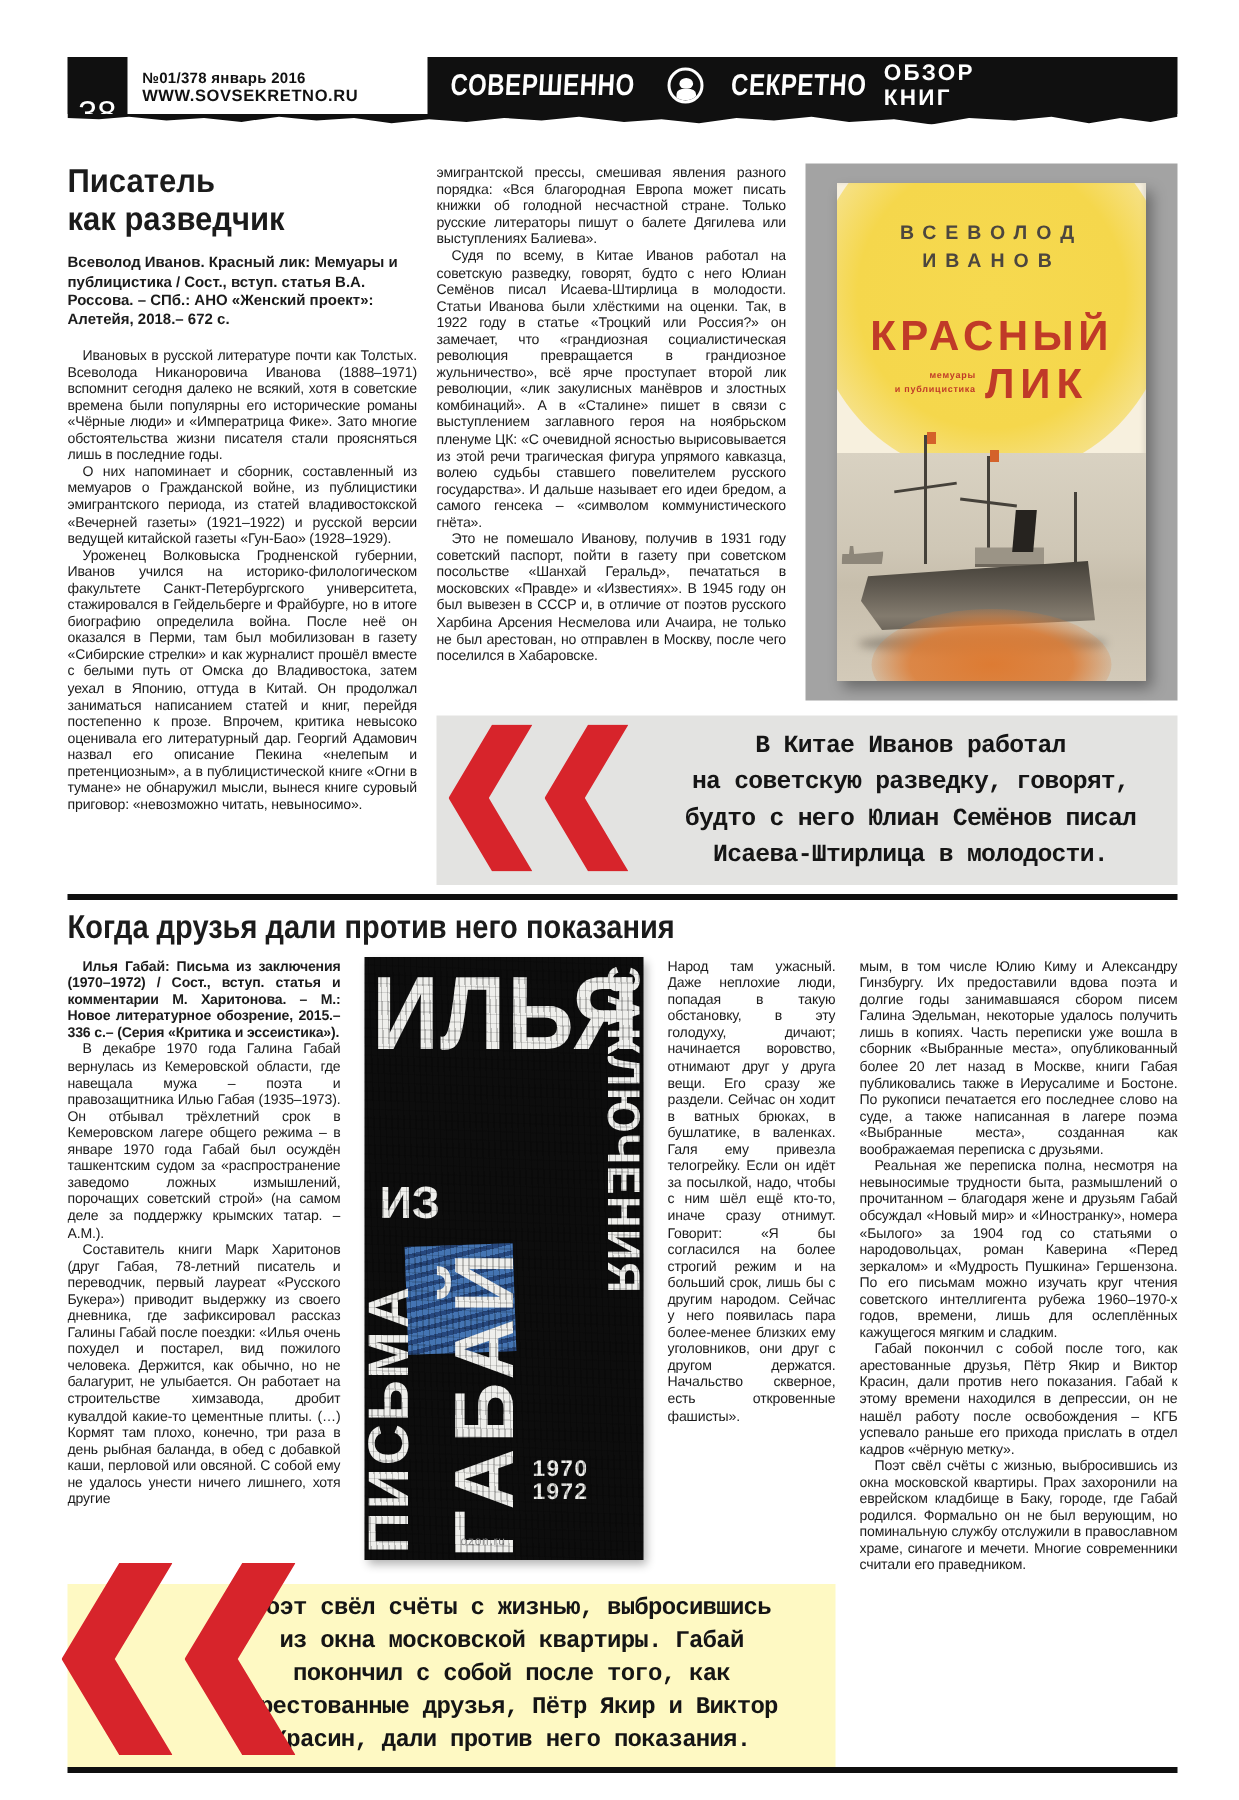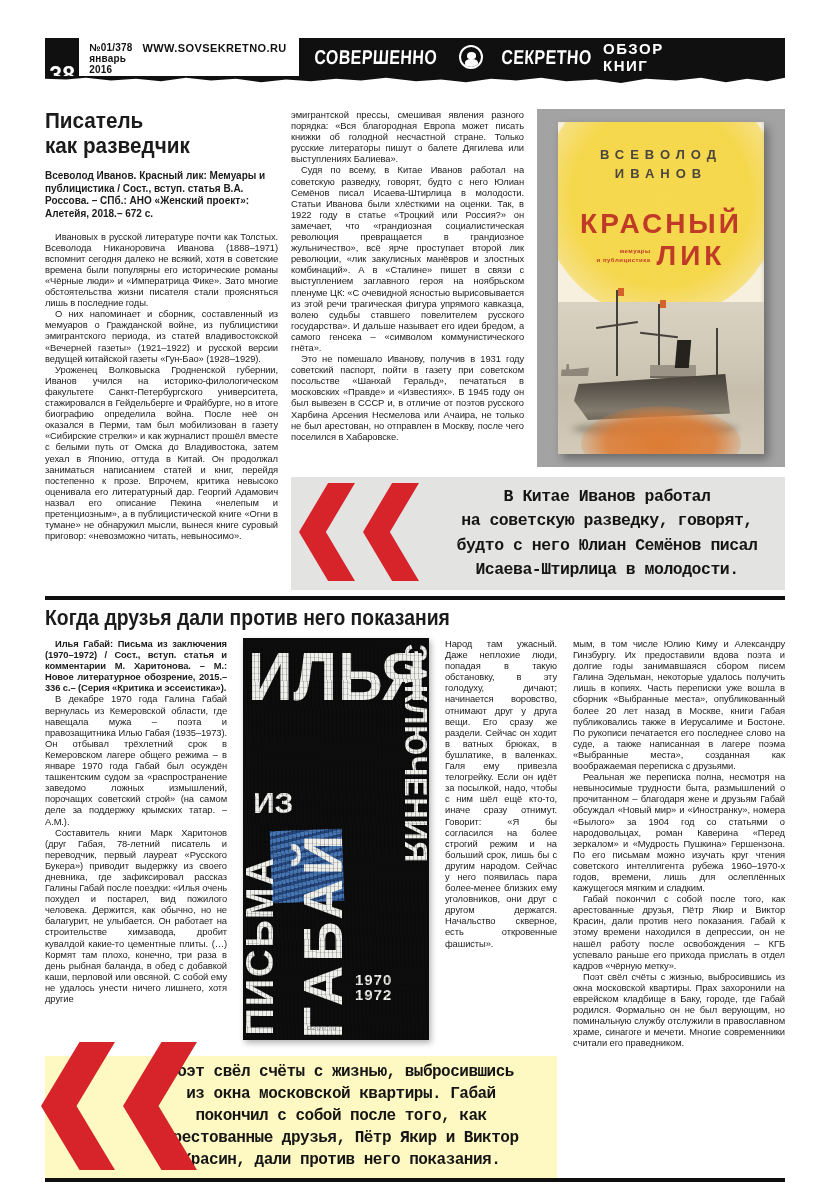--- a/index.html
+++ b/index.html
@@ -5,22 +5,22 @@
   html,body { margin:0; padding:0; background:#e9e9e7; }
   * { box-sizing:border-box; }
   .page {
     width:826px; height:1200px; margin:0 auto; background:#ffffff;
     position:relative; padding:38px 41px 0 45px;
     font-family:"Liberation Sans", sans-serif; color:#1b1b1b;
     overflow:hidden;
   }
   
   .topbar { display:flex; align-items:stretch; background:#101010; height:38px; }
-  .pagenum { width:44px; color:#fff; font-size:23px; font-weight:700; display:flex; align-items:center; justify-content:center;margin-top:36px; }
-  .issuebox { background:#fff; padding:4px 12px 2px 10px; display:flex; flex-direction:row; justify-content:center; min-width:200px; }
+  .pagenum { width:44px; color:#fff; font-size:23px; font-weight:400; display:flex; align-items:center; justify-content:center;margin-top:36px; }
+  .issuebox { background:#fff; padding:4px 12px 2px 10px; display:flex; flex-direction:column; justify-content:center; min-width:200px; }
   .issue { font-size:10px; font-weight:700; color:#111; letter-spacing:.2px; }
   .site  { font-size:11px; font-weight:700; color:#111; letter-spacing:.4px; }
   .brand { flex:1; display:flex; align-items:center; justify-content:center; gap:7px; color:#fff; }
   .brand span.word { font-size:20px; font-weight:900; letter-spacing:.5px; transform:scaleX(.8) skewX(-4deg); display:inline-block; white-space:nowrap; }
   .globe { width:24px; height:24px; border-radius:50%; border:2px solid #fff; position:relative; flex:0 0 auto; background:#101010; overflow:hidden; }
   .globe::before { content:""; position:absolute; left:6px; top:5px; width:9px; height:7px; background:#fff; border-radius:50% 50% 40% 40%; }
   .globe::after  { content:""; position:absolute; left:4px; top:12px; width:13px; height:8px; background:#fff; border-radius:45% 45% 0 0; }
   .section-label { color:#fff; font-size:15px; font-weight:700; letter-spacing:1.5px; display:flex; align-items:center; padding-right:95px; }
   .torn { display:block; width:100%; height:7px; }
 

